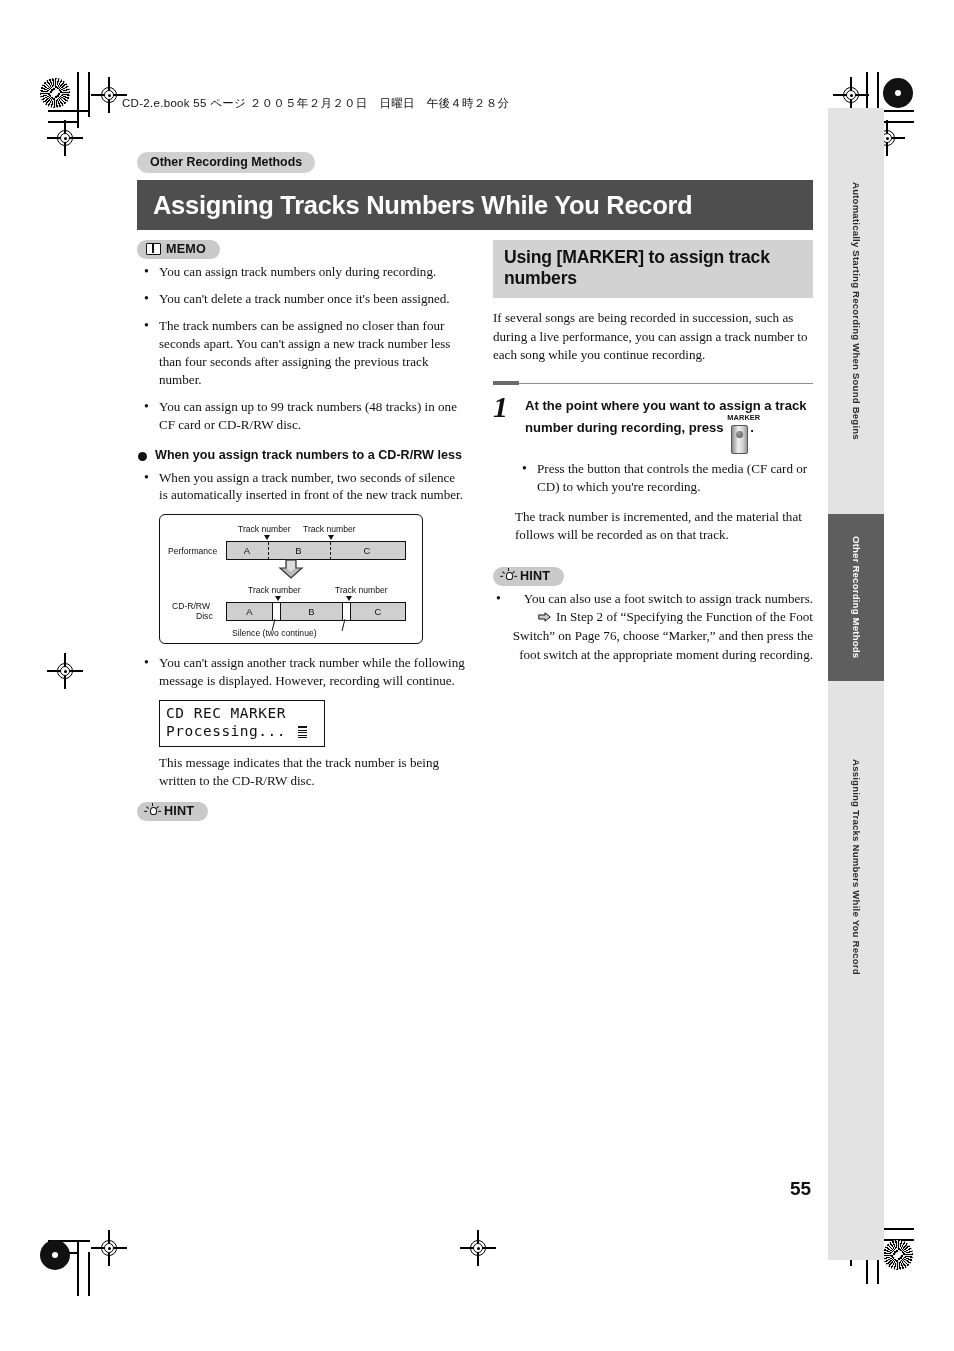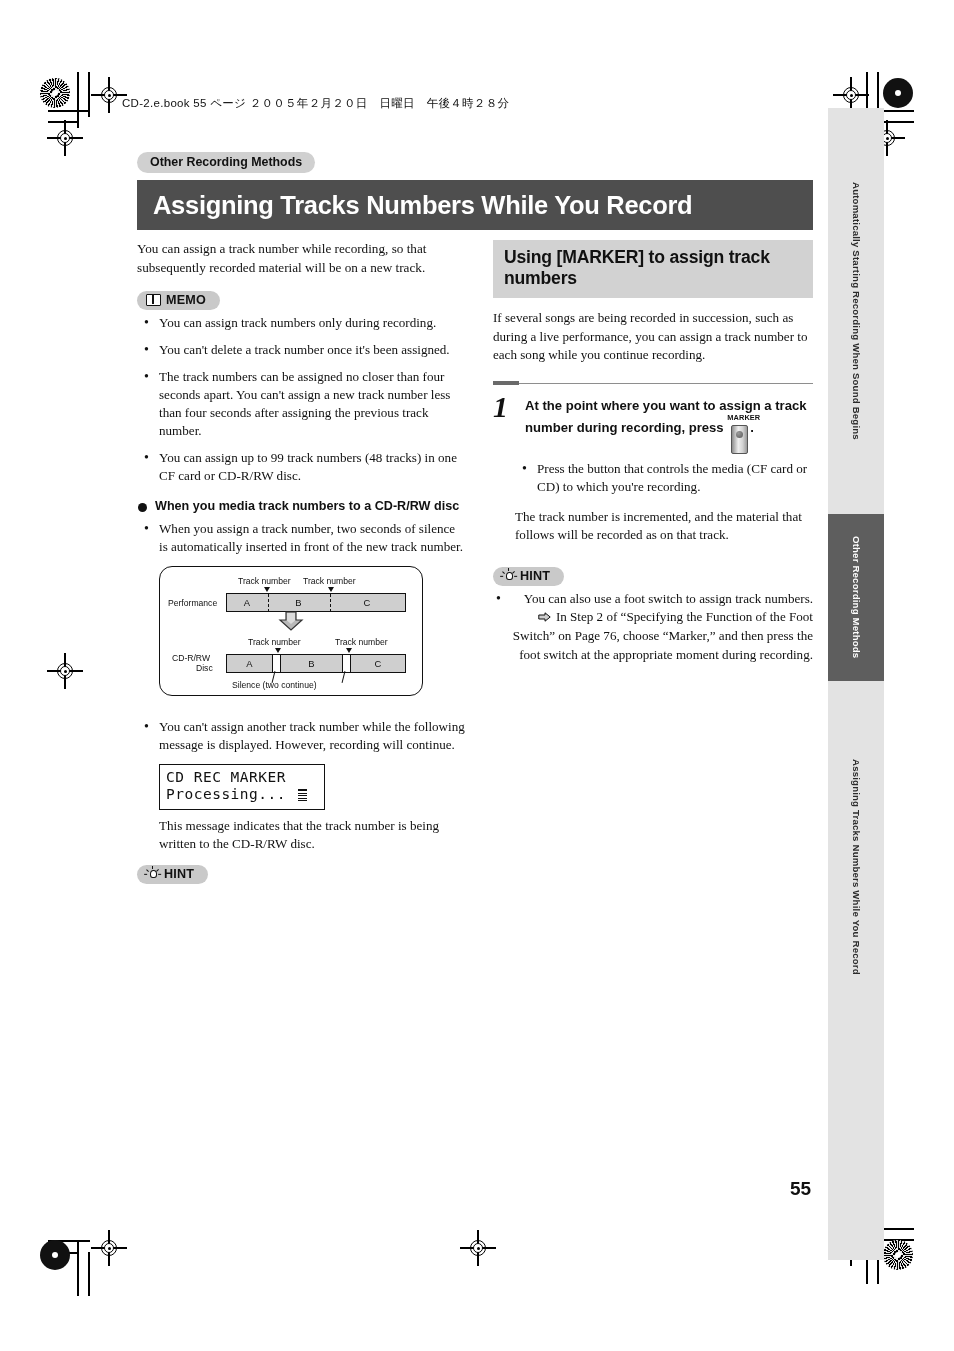--- a/index.html
+++ b/index.html
@@ -115,22 +115,22 @@
     font-family:"Liberation Sans", sans-serif;
     font-size:12.6px;font-weight:700;color:#111;
   }
   .subhead .dot{
     width:9px;height:9px;border-radius:50%;background:#111;
     margin-top:4px;flex:0 0 auto;
   }
 
   
   .diagram{
-    margin:8px 0 22px 22px;width:262px;height:128px;
-    border:1.3px solid #111;border-radius:13px;
+    margin:8px 0 10px 22px;width:262px;height:128px;
+    border:1.3px solid #111;border-radius:6px;
     position:relative;background:#fff;
     font-family:"Liberation Sans", sans-serif;
   }
   .dlbl{position:absolute;font-size:8.6px;color:#111;white-space:nowrap;}
   .dbar{position:absolute;height:19px;border:1.2px solid #111;background:#cfcfcf;box-sizing:border-box;}
   .dseg{position:absolute;top:0;height:17px;display:flex;align-items:center;justify-content:center;font-size:9.4px;color:#111;}
   .dsep{position:absolute;top:0;width:1.2px;height:17px;}
   .dsep.dash{background:repeating-linear-gradient(#111 0 3px,transparent 3px 5px);}
   .dwhite{position:absolute;top:0;height:17px;background:#fff;border-left:1.2px solid #111;border-right:1.2px solid #111;box-sizing:border-box;}
   .dtick{position:absolute;width:0;height:0;border-left:3.6px solid transparent;border-right:3.6px solid transparent;border-top:5px solid #111;}
@@ -330,36 +330,35 @@
     </div>
   </div>
 
   <div class="chaptag">Other Recording Methods</div>
   <div class="titlebar">
     <h1>Assigning Tracks Numbers While You Record</h1>
   </div>
 
   <div class="col-left">
 
-    <p class="intro">You can assign a track number while recording, so that subsequently recorded material will be on a new track.</p>
 
     <div class="pill">
       <span class="ico-book"></span>
       <span class="ptext">MEMO</span>
     </div>
     <ul class="bl">
       <li>You can assign track numbers only during recording.</li>
       <li>You can't delete a track number once it's been assigned.</li>
       <li>The track numbers can be assigned no closer than four seconds apart. You can't assign a new track number less than four seconds after assigning the previous track number.</li>
       <li>You can assign up to 99 track numbers (48 tracks) in one CF card or CD-R/RW disc.</li>
     </ul>
 
     <div class="subhead">
       <span class="dot"></span>
-      <span>When you media track numbers to a CD-R/RW disc</span>
+      <span>When you assign track numbers to a CD-R/RW less</span>
     </div>
     <ul class="bl tight">
       <li>When you assign a track number, two seconds of silence is automatically inserted in front of the new track number.</li>
     </ul>
 
     
     <div class="diagram">
 
       <div class="dlbl" style="left:78px;top:9px;">Track number</div>
       <div class="dlbl" style="left:143px;top:9px;">Track number</div>

